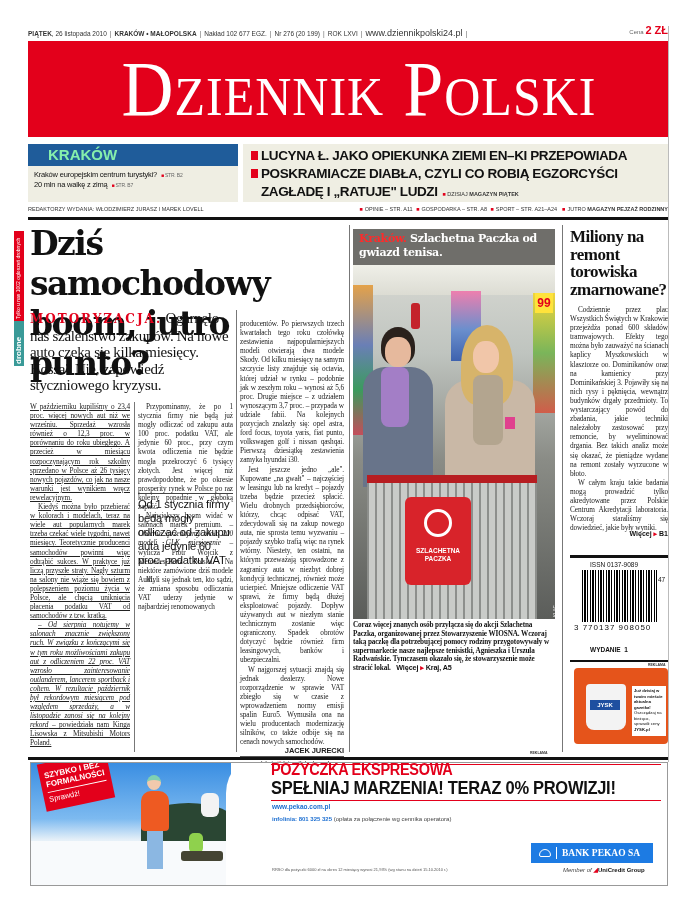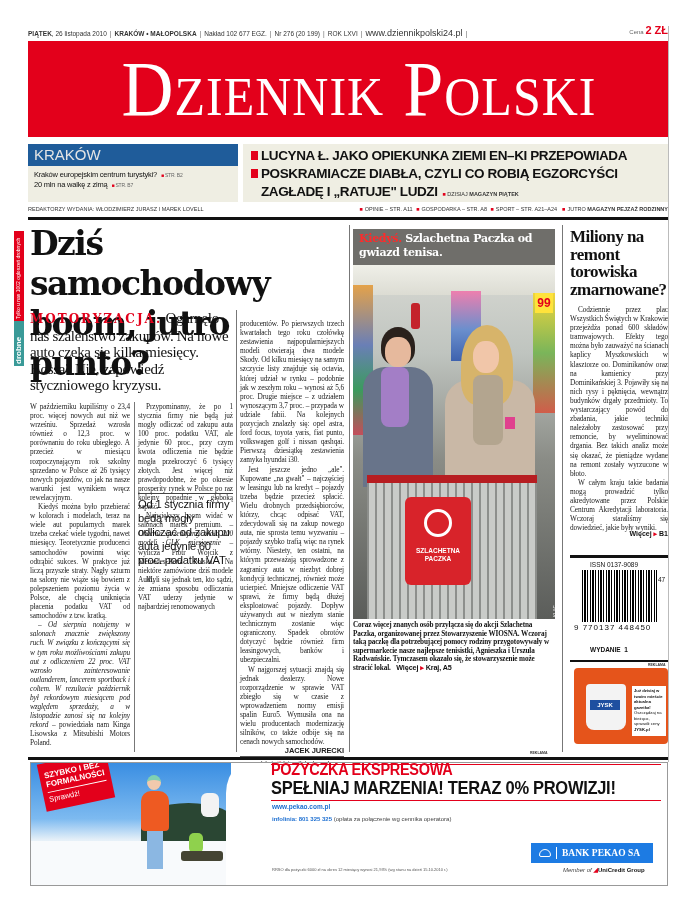--- a/index.html
+++ b/index.html
@@ -15,21 +15,21 @@
   .topbar .price b { color: #e3001b; font-size: 11px; font-weight: bold; }
 
   .border-right { position: absolute; left: 668px; top: 26px; width: 1px; height: 736px; background: #bbb; }
 
   
   .masthead { position: absolute; left: 28px; top: 41px; width: 640px; height: 96px; background: #e3001b; display: flex; align-items: center; justify-content: center; padding-left: 22px; }
   .masthead .logo { color: #fff; font-family: "Liberation Serif", serif; font-size: 72px; letter-spacing: 1px; font-variant: small-caps; transform: scaleY(1.1); white-space: nowrap; }
 
   
   .krakow-box { position: absolute; left: 28px; top: 144px; width: 210px; height: 58px; }
-  .krakow-box .head { background: #1f5c9a; color: #e5e5e5; font-family: "Liberation Sans", sans-serif; font-weight: normal; font-size: 15px; height: 22px; line-height: 22px; padding-left: 6px; }
+  .krakow-box .head { background: #1f5c9a; color: #86efac; font-family: "Liberation Sans", sans-serif; font-weight: bold; font-size: 15px; height: 22px; line-height: 22px; padding-left: 20px; }
   .krakow-box .body { background: #efeee3; height: 36px; padding: 4px 6px; font-family: "Liberation Sans", sans-serif; font-size: 7.5px; line-height: 10px; letter-spacing: -0.2px; }
   .krakow-box .str { color: #e3001b; font-size: 5px; margin-left: 2px; }
   .krakow-box .str span { color: #666; }
 
   .teasers { position: absolute; left: 243px; top: 144px; width: 425px; height: 58px; background: #efeee3; padding: 3px 0 0 8px; font-family: "Liberation Sans", sans-serif; font-weight: bold; font-size: 13.5px; line-height: 18px; letter-spacing: -0.4px; }
   .teasers .sq { display: inline-block; width: 7px; height: 9px; background: #e3001b; margin-right: 3px; }
   .teasers .indent { padding-left: 10px; }
   .teasers .small { font-size: 5.5px; font-weight: normal; color: #333; letter-spacing: 0; }
   .teasers .small b { font-weight: bold; }
 
@@ -50,21 +50,21 @@
 
   
   .main-head { position: absolute; left: 30px; top: 224px; width: 318px; font-family: "DejaVu Serif", serif; font-weight: bold; font-size: 33px; line-height: 40px; letter-spacing: -1.5px; }
   .lead { position: absolute; left: 30px; top: 310px; width: 200px; font-family: "Liberation Serif", serif; font-size: 15px; line-height: 16.5px; letter-spacing: -0.3px; }
   .lead .kicker { color: #e3001b; font-weight: bold; font-size: 12px; letter-spacing: 2px; font-family: "DejaVu Serif", serif; }
 
   .col { position: absolute; font-family: "Liberation Serif", serif; font-size: 7.3px; line-height: 9.1px; text-align: justify; color: #222; letter-spacing: -0.1px; }
   .col p { text-indent: 8px; }
   .col p.noind { text-indent: 0; }
   .col em { font-style: italic; }
-  .col1 { left: 30px; top: 402px; width: 100px; }
+  .col1 { left: 30px; top: 402px; width: 100px; text-decoration: underline; }
   .col2 { left: 138px; top: 402px; width: 95px; }
   .col3 { left: 240px; top: 319px; width: 104px; }
 
   .subhead-box { position: absolute; left: 138px; top: 493px; width: 95px; border-top: 1px solid #444; padding-top: 3px; }
   .subhead-box .t { font-family: "Liberation Sans", sans-serif; font-size: 11.2px; line-height: 14px; color: #111; letter-spacing: -0.2px; }
 
   .col2b { left: 138px; top: 575px; width: 95px; }
   .author { font-family: "Liberation Sans", sans-serif; font-weight: bold; font-size: 7.5px; text-align: right; }
   .email { font-size: 6.5px; text-align: center; border-top: 1px solid #555; padding-top: 1px; }
   .email .at { color: #e3001b; }
@@ -254,21 +254,21 @@
   <p>Jest jeszcze jedno „ale". Kupowane „na gwałt" – najczęściej w leasingu lub na kredyt – pojazdy trzeba będzie przecież spłacić. Wielu drobnych przedsiębiorców, którzy, chcąc odpisać VAT, zdecydowali się na zakup nowego auta, nie sprosta temu wyzwaniu – pojazdy szybko trafią więc na rynek wtórny. Niestety, ten ostatni, na którym przeważają sprowadzone z zagranicy auta w niezbyt dobrej kondycji technicznej, również może ucierpieć. Mniejsze odliczenie VAT sprawi, że firmy będą dłużej eksploatować pojazdy. Dopływ używanych aut w niezłym stanie technicznym zostanie więc ograniczony. Spadek obrotów dotyczyć będzie również firm leasingowych, banków i ubezpieczalni.</p>
   <p>W najgorszej sytuacji znajdą się jednak dealerzy. Nowe rozporządzenie w sprawie VAT zbiegło się w czasie z wprowadzeniem normy emisji spalin Euro5. Wymusiła ona na wielu producentach modernizację silników, co także odbije się na cenach nowych samochodów.</p>
   <div class="author">JACEK JURECKI</div>
   <div class="email"><span>redakcja</span><span class="at">@</span><span>dziennik.krakow.pl</span></div>
 </div>
 
 <div class="vrule" style="left:349px; top:225px; height:527px;"></div>
 
 <div class="photo-block">
   <div class="photo-cap-top">
-    <span class="red">Kiedyś.</span>
+    <span class="red">Kraków.</span>
     <span>Szlachetna Paczka od gwiazd tenisa.</span>
   </div>
   <div class="photo">
     <div class="ceiling"></div>
     <div class="shelf-l"></div>
     <div class="shelf-r"></div>
     <div class="sign99">99</div>
     <div class="extinguisher"></div>
     <div class="bags"></div>
     <div class="person1">
@@ -303,21 +303,21 @@
 <div class="col col4">
   <p>Codziennie przez plac Wszystkich Świętych w Krakowie przejeżdża ponad 600 składów tramwajowych. Efekty tego można było zauważyć na ścianach kaplicy Myszkowskich w klasztorze oo. Dominikanów oraz na kamienicy przy Dominikańskiej 3. Pojawiły się na nich rysy i pęknięcia, wewnątrz budynków drgały przedmioty. To wystarczający powód do zbadania, jakie techniki należałoby zastosować przy remoncie, by wyeliminować drgania. Bez takich analiz może się okazać, że pieniądze wydane na remont zostały wyrzucone w błoto.</p>
   <p>W całym kraju takie badania mogą prowadzić tylko akredytowane przez Polskie Centrum Akredytacji laboratoria. Wczoraj staraliśmy się dowiedzieć, jakie były wyniki.</p>
 </div>
 <div class="more more-right"><span>Więcej</span> <span class="arr">▸</span> <span>B1</span></div>
 
 <div class="isbn-rule"></div>
 <div class="isbn-text">ISSN 0137-9089</div>
 <div class="barcode"></div>
 <div class="isbn-text" style="left:658px; top:576px;">47</div>
-<div class="barcode-num">9 770137 448450</div>
+<div class="barcode-num">3 770137 908050</div>
 <div class="issue-no"><span>WYDANIE</span>&nbsp;&nbsp;<span>1</span></div>
 <div class="issue-rule"></div>
 <div class="reklama-tag" style="left:648px; top:663px;">REKLAMA</div>
 
 <div class="jysk-ad">
   <div class="bag"></div>
   <div class="logo">JYSK</div>
   <div class="txt">
     <b>Już dzisiaj w twoim mieście aktualna gazetka!</b><br>
     <span>Oszczędzaj na bieżąco, sprawdź ceny</span><br>

